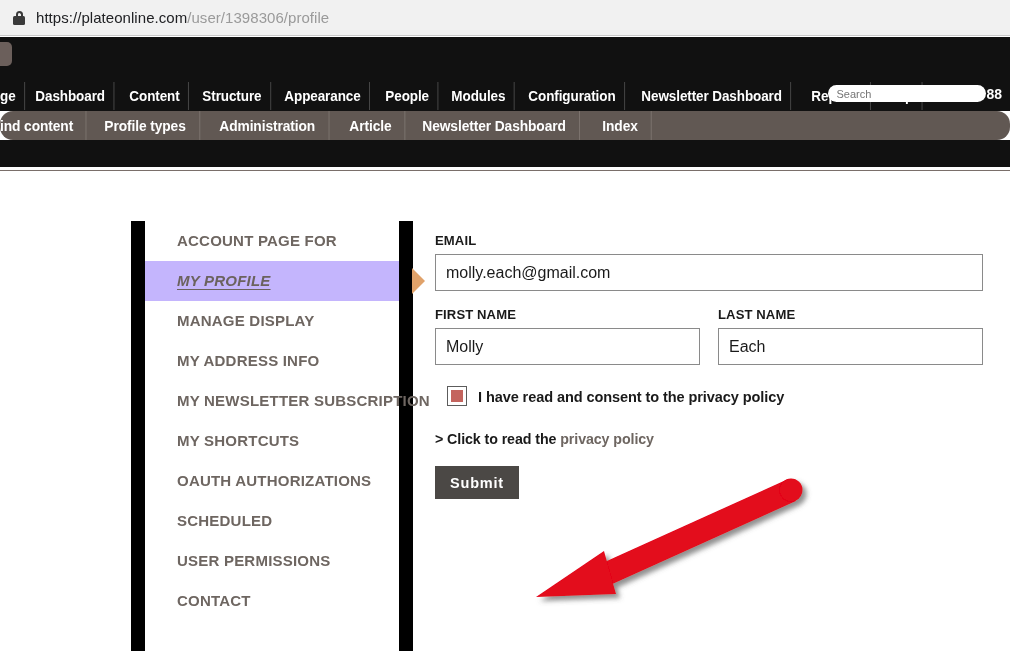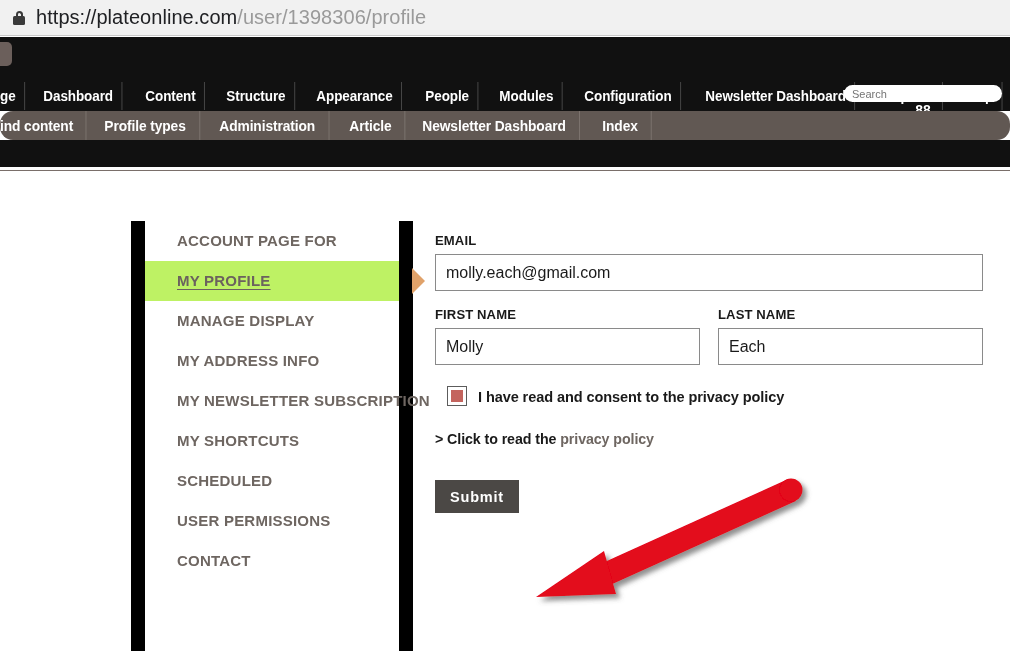--- a/index.html
+++ b/index.html
@@ -44,21 +44,21 @@
     position: absolute;
     left: 3.5px; top: 1px;
     width: 7px; height: 7px;
     border: 2px solid #3a3a3a;
     border-bottom: none;
     border-radius: 5px 5px 0 0;
     box-sizing: border-box;
   }
   .url-text {
     margin-left: 10px;
-    font-size: 20px;
+    font-size: 15px;
     color: #9a9a9a;
     letter-spacing: 0.05px;
     white-space: nowrap;
   }
   .url-text .strong { color: #202124; }
 
   
   .admin-top {
     position: absolute;
     left: 0; top: 37px;
@@ -71,21 +71,20 @@
     width: 22px; height: 24px;
     background: #6b5f5b;
     border-radius: 5px;
   }
   .admin-menu {
     position: absolute;
     left: 0; top: 45px;
     height: 28px;
     display: flex;
     align-items: stretch;
-    gap: 8px;
   }
   .admin-menu .mi {
     display: flex;
     align-items: center;
     padding: 0 9px;
     color: #ffffff;
     font-family: "Liberation Sans Narrow", "Liberation Sans", sans-serif;
     font-size: 14.5px;
     font-weight: 600;
     letter-spacing: -0.1px;
@@ -94,21 +93,20 @@
     transform: scaleX(0.93);
     transform-origin: left center;
   }
   .admin-menu .mi:first-child { padding-left: 0; }
 
   .search-wrap {
     position: absolute;
     right: 8px; top: 48px;
     display: flex;
     align-items: center;
-    flex-direction: column;
   }
   .search-input {
     width: 158px;
     height: 17px;
     border-radius: 9px;
     border: none;
     background: #ffffff;
     font-family: "Liberation Sans Narrow", "Liberation Sans", sans-serif;
     font-size: 11px;
     color: #555;
@@ -197,21 +195,22 @@
     font-size: 15.5px;
     font-weight: 700;
     letter-spacing: 0.2px;
     color: #6e6661;
     text-transform: uppercase;
     white-space: nowrap;
     transform: scaleX(0.97);
     transform-origin: left center;
   }
   .side-item.active {
-    background: #bef264;
+    background: #c4b5fd;
+    font-style: italic;
   }
   .side-item.active .side-label {
     color: #6b625e;
     text-decoration: underline;
     text-underline-offset: 3px;
   }
   .side-arrow {
     position: absolute;
     right: -26px;
     top: 50%;
@@ -300,21 +299,21 @@
     font-weight: 700;
     color: #1a1a1a;
     letter-spacing: -0.1px;
     white-space: nowrap;
     transform: scaleX(0.95);
     transform-origin: left center;
   }
   .policy-line .link { color: #6e6661; }
 
   .submit-btn {
-    margin-top: 33px;
+    margin-top: 19px;
     width: 84px;
     height: 33px;
     background: #4b4845;
     border: none;
     color: #ffffff;
     font-family: "Liberation Sans Narrow", "Liberation Sans", sans-serif;
     font-size: 14.5px;
     font-weight: 700;
     letter-spacing: 0.8px;
     cursor: pointer;
@@ -391,20 +390,23 @@
     <div class="side-item">
       <span class="side-label">My address info</span>
     </div>
     <div class="side-item">
       <span class="side-label">My newsletter subscription</span>
     </div>
     <div class="side-item">
       <span class="side-label">My shortcuts</span>
     </div>
     <div class="side-item">
+      <span class="side-label">OAuth authorizations</span>
+    </div>
+    <div class="side-item">
       <span class="side-label">Scheduled</span>
     </div>
     <div class="side-item">
       <span class="side-label">User permissions</span>
     </div>
     <div class="side-item">
       <span class="side-label">Contact</span>
     </div>
   </nav>
 

